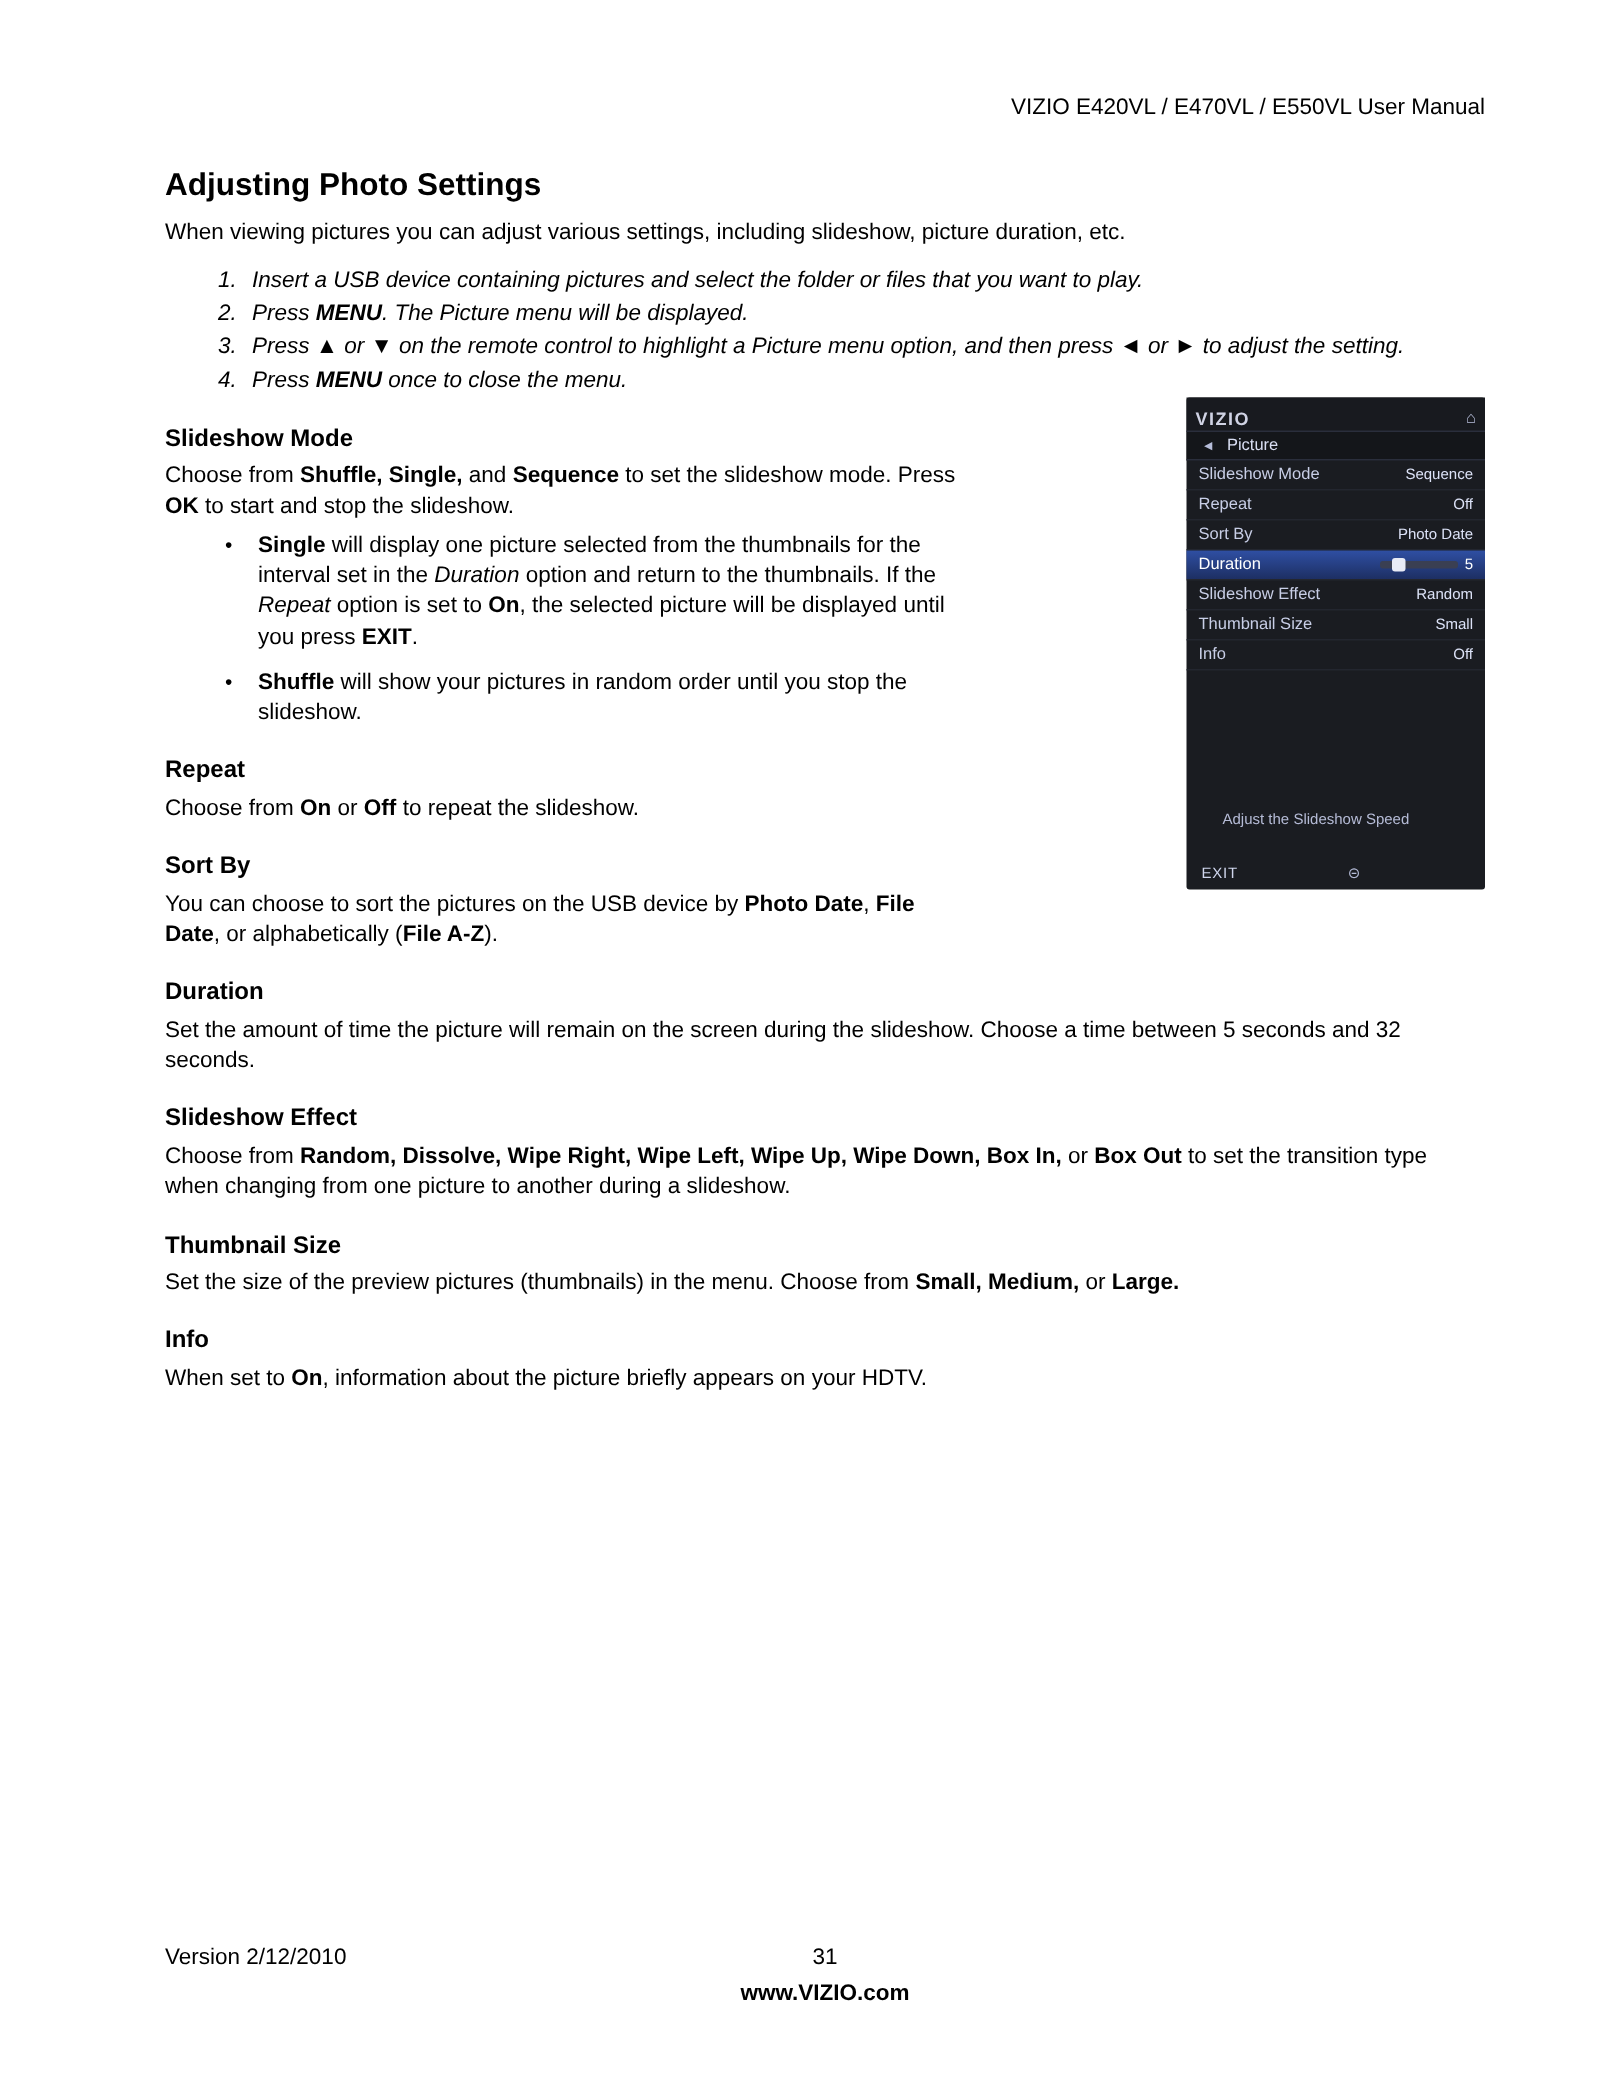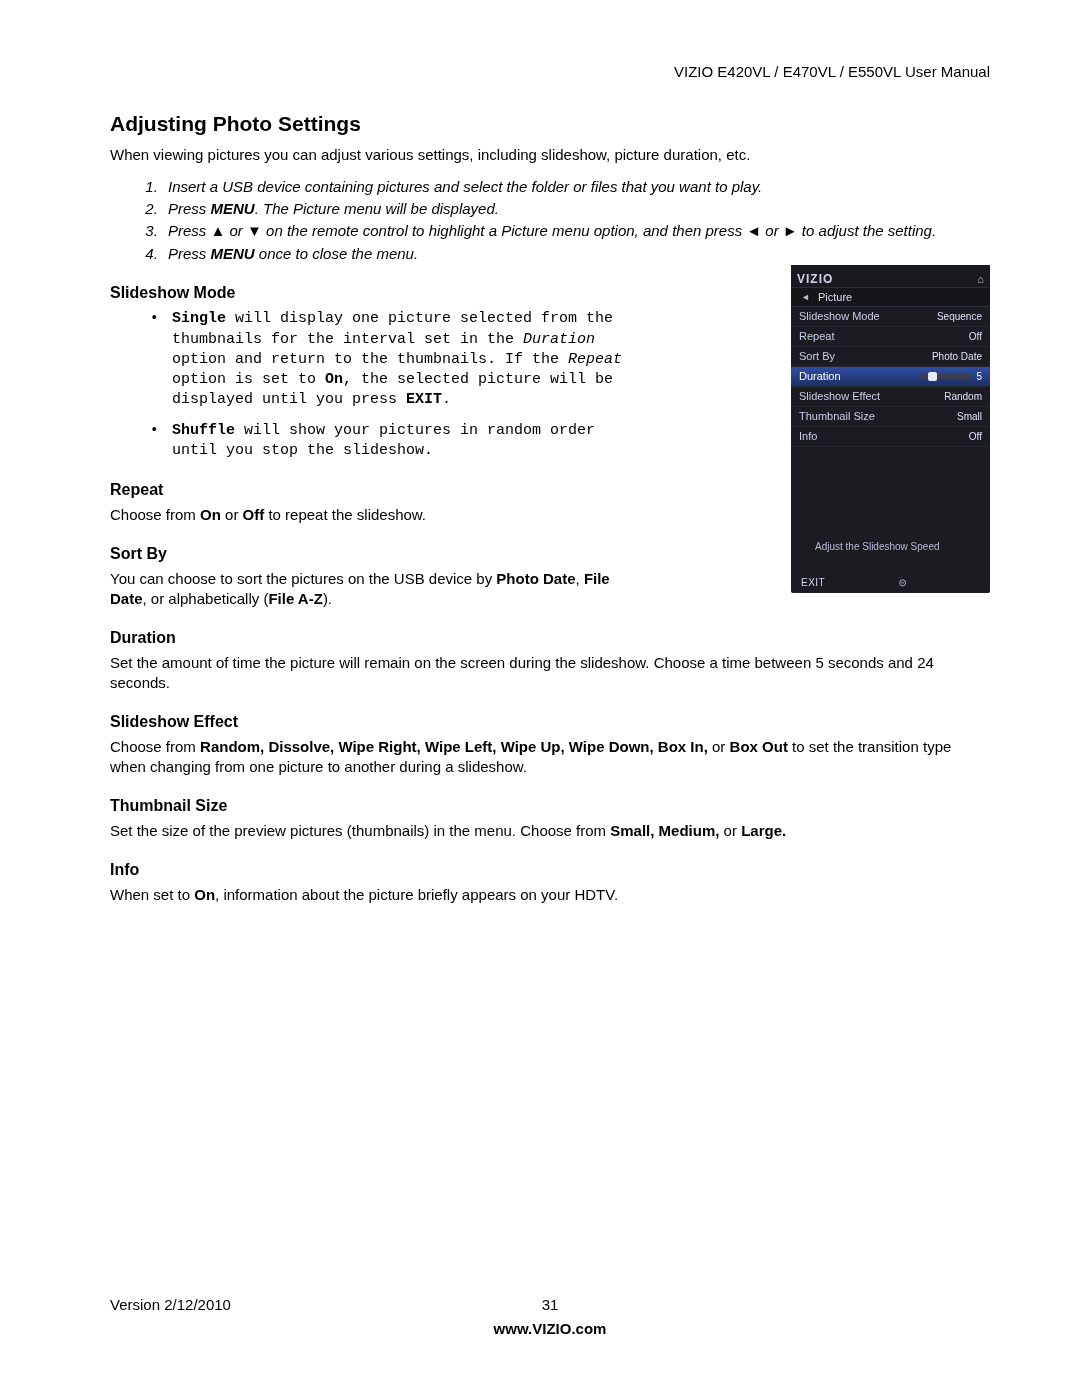--- a/index.html
+++ b/index.html
@@ -35,21 +35,20 @@
     margin-left: 52px;
     margin-top: 12px;
     margin-bottom: 6px;
     font-style: italic;
   }
   ol li { margin-bottom: 2px; padding-left: 6px; }
   ul.bullets {
     list-style: none;
     margin-left: 40px;
     margin-top: 6px;
-    font-family: Liberation Mono, monospace;
   }
   ul.bullets li {
     position: relative;
     padding-left: 22px;
     margin-bottom: 10px;
   }
   ul.bullets li::before {
     content: "•";
     position: absolute;
     left: 0;
@@ -201,20 +200,23 @@
     <span>Press </span><b>MENU</b><span>. The Picture menu will be displayed.</span>
   </li>
   <li>Press ▲ or ▼ on the remote control to highlight a Picture menu option, and then press ◄ or ► to adjust the setting.</li>
   <li>
     <span>Press </span><b>MENU</b><span> once to close the menu.</span>
   </li>
 </ol>
 
 <div class="left-col">
   <h2>Slideshow Mode</h2>
+  <p>
+    <span>Choose from </span><b>Shuffle, Single,</b><span> and </span><b>Sequence</b><span> to set the slideshow mode. Press </span><b>OK</b><span> to start and stop the slideshow.</span>
+  </p>
   <ul class="bullets">
     <li>
       <b>Single</b><span> will display one picture selected from the thumbnails for the interval set in the </span><i>Duration</i><span> option and return to the thumbnails. If the </span><i>Repeat</i><span> option is set to </span><b>On</b><span>, the selected picture will be displayed until you press </span><b>EXIT</b><span>.</span>
     </li>
     <li>
       <b>Shuffle</b><span> will show your pictures in random order until you stop the slideshow.</span>
     </li>
   </ul>
 
   <h2>Repeat</h2>
@@ -223,21 +225,21 @@
   </p>
 
   <h2>Sort By</h2>
   <p>
     <span>You can choose to sort the pictures on the USB device by </span><b>Photo Date</b><span>, </span><b>File Date</b><span>, or alphabetically (</span><b>File A-Z</b><span>).</span>
   </p>
 </div>
 
 <div class="full-col">
   <h2>Duration</h2>
-  <p>Set the amount of time the picture will remain on the screen during the slideshow. Choose a time between 5 seconds and 24 seconds.</p>
+  <p>Set the amount of time the picture will remain on the screen during the slideshow. Choose a time between 5 seconds and 32 seconds.</p>
 
   <h2>Slideshow Effect</h2>
   <p>
     <span>Choose from </span><b>Random, Dissolve, Wipe Right, Wipe Left, Wipe Up, Wipe Down, Box In,</b><span> or </span><b>Box Out</b><span> to set the transition type when changing from one picture to another during a slideshow.</span>
   </p>
 
   <h2>Thumbnail Size</h2>
   <p>
     <span>Set the size of the preview pictures (thumbnails) in the menu. Choose from </span><b>Small, Medium,</b><span> or </span><b>Large.</b>
   </p>

